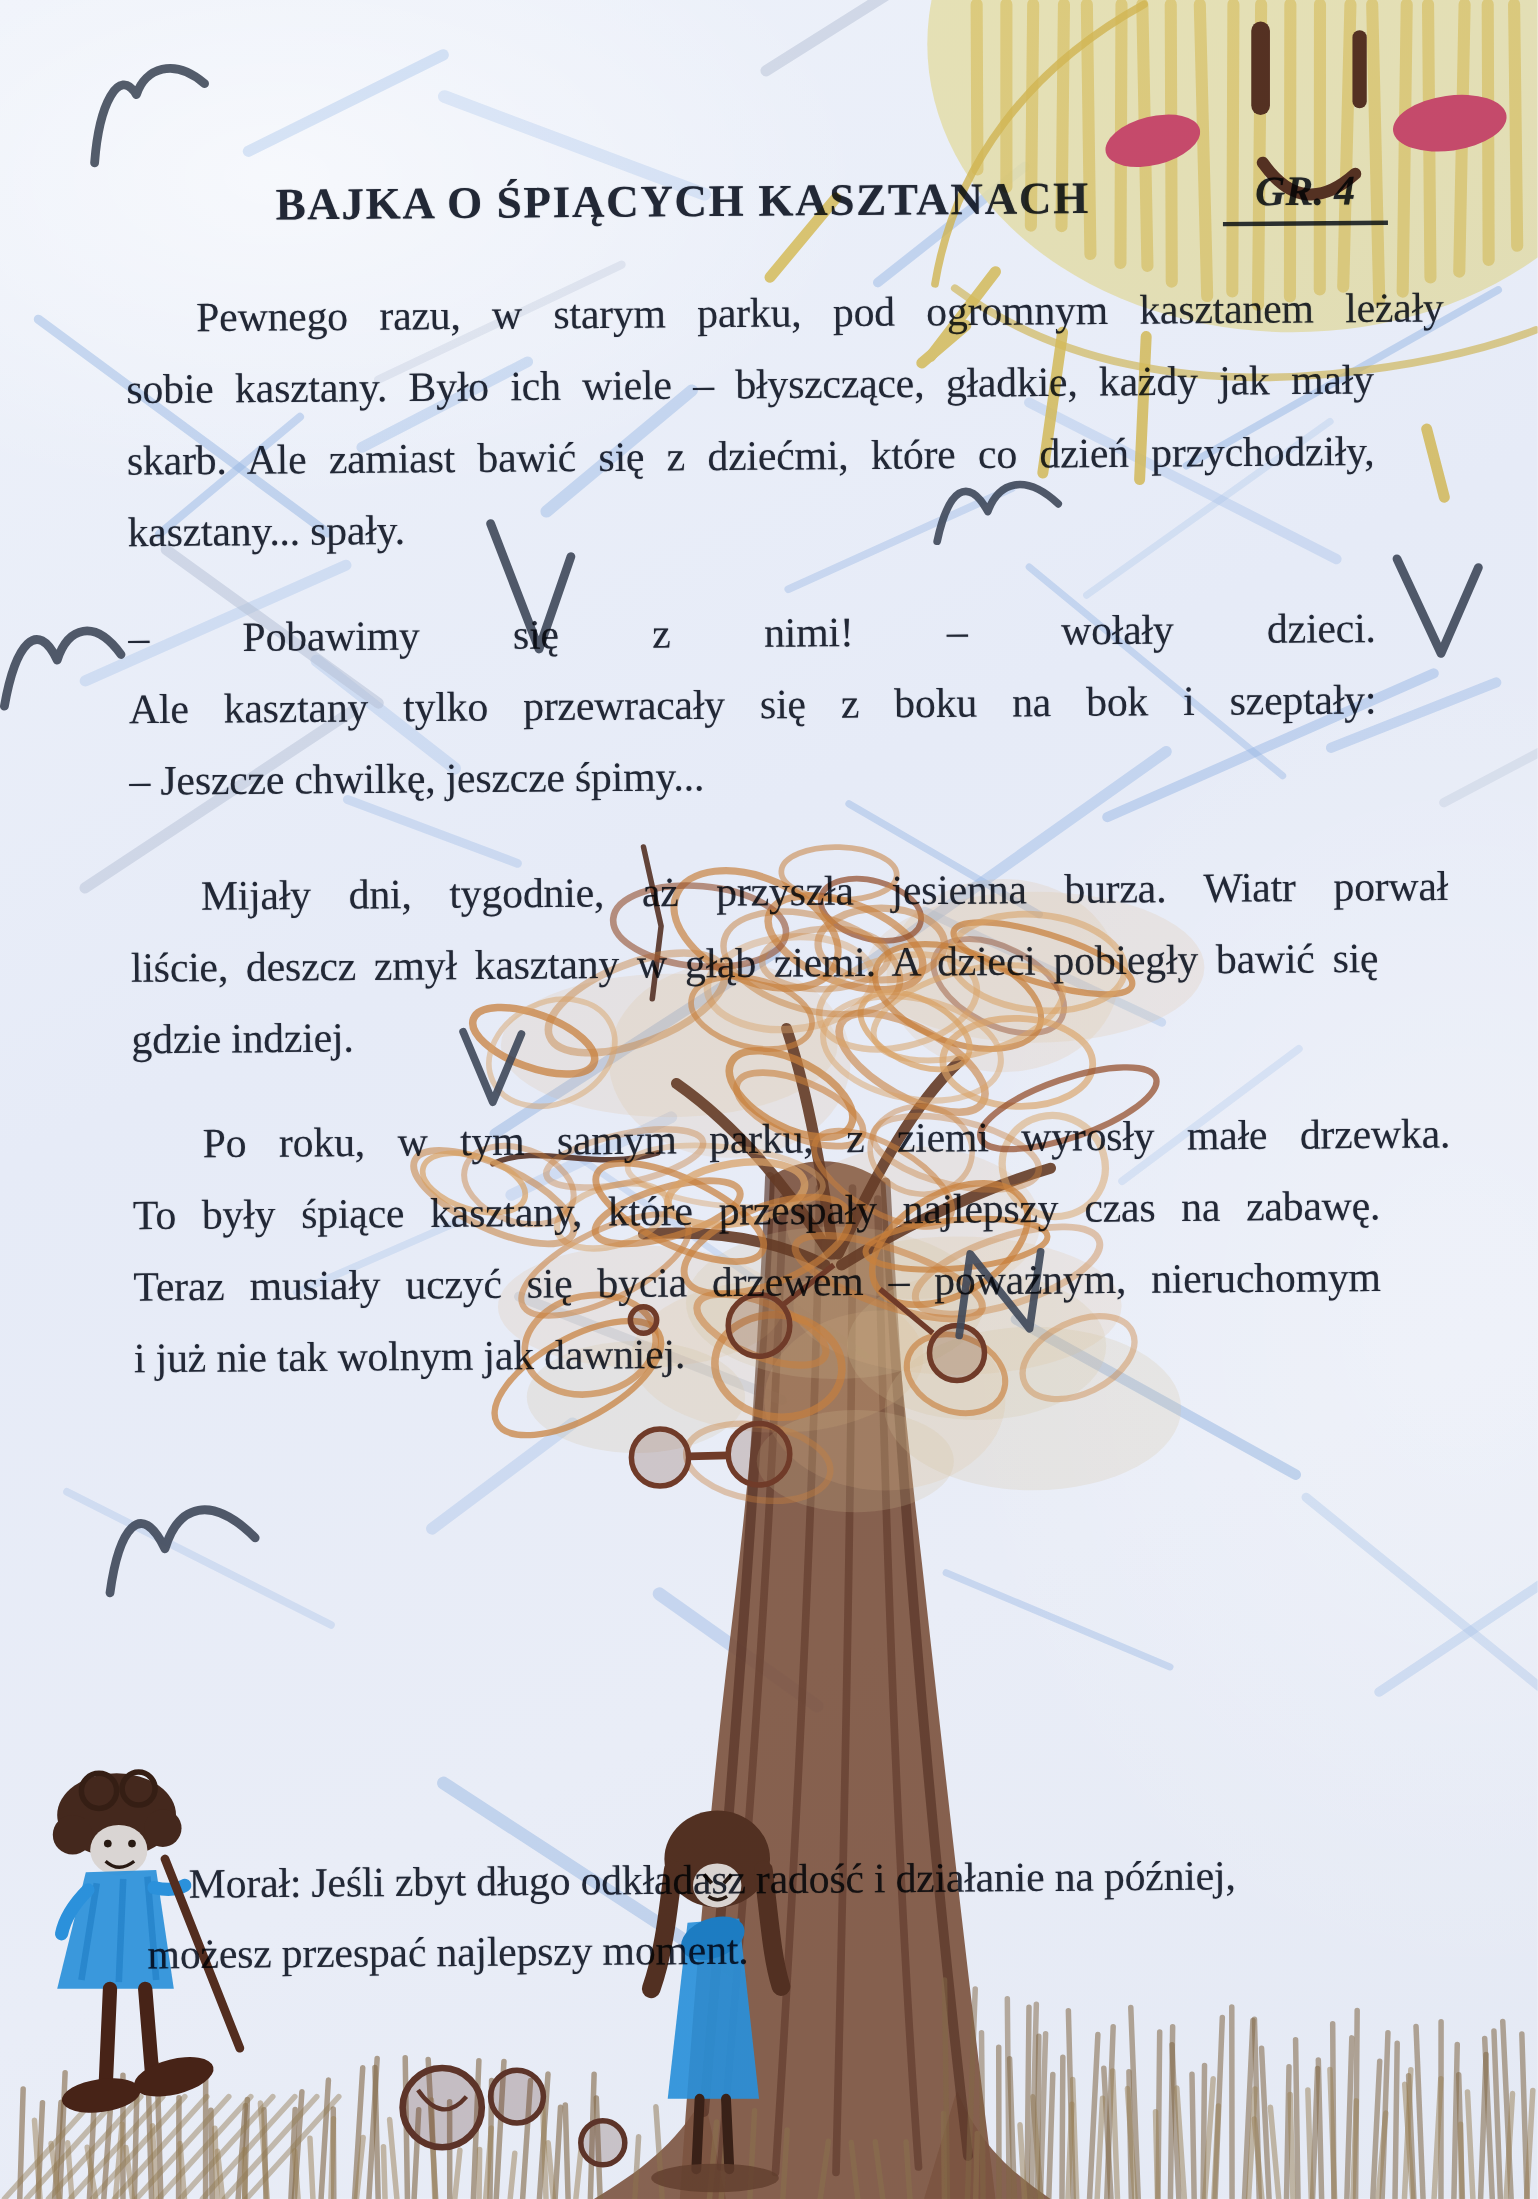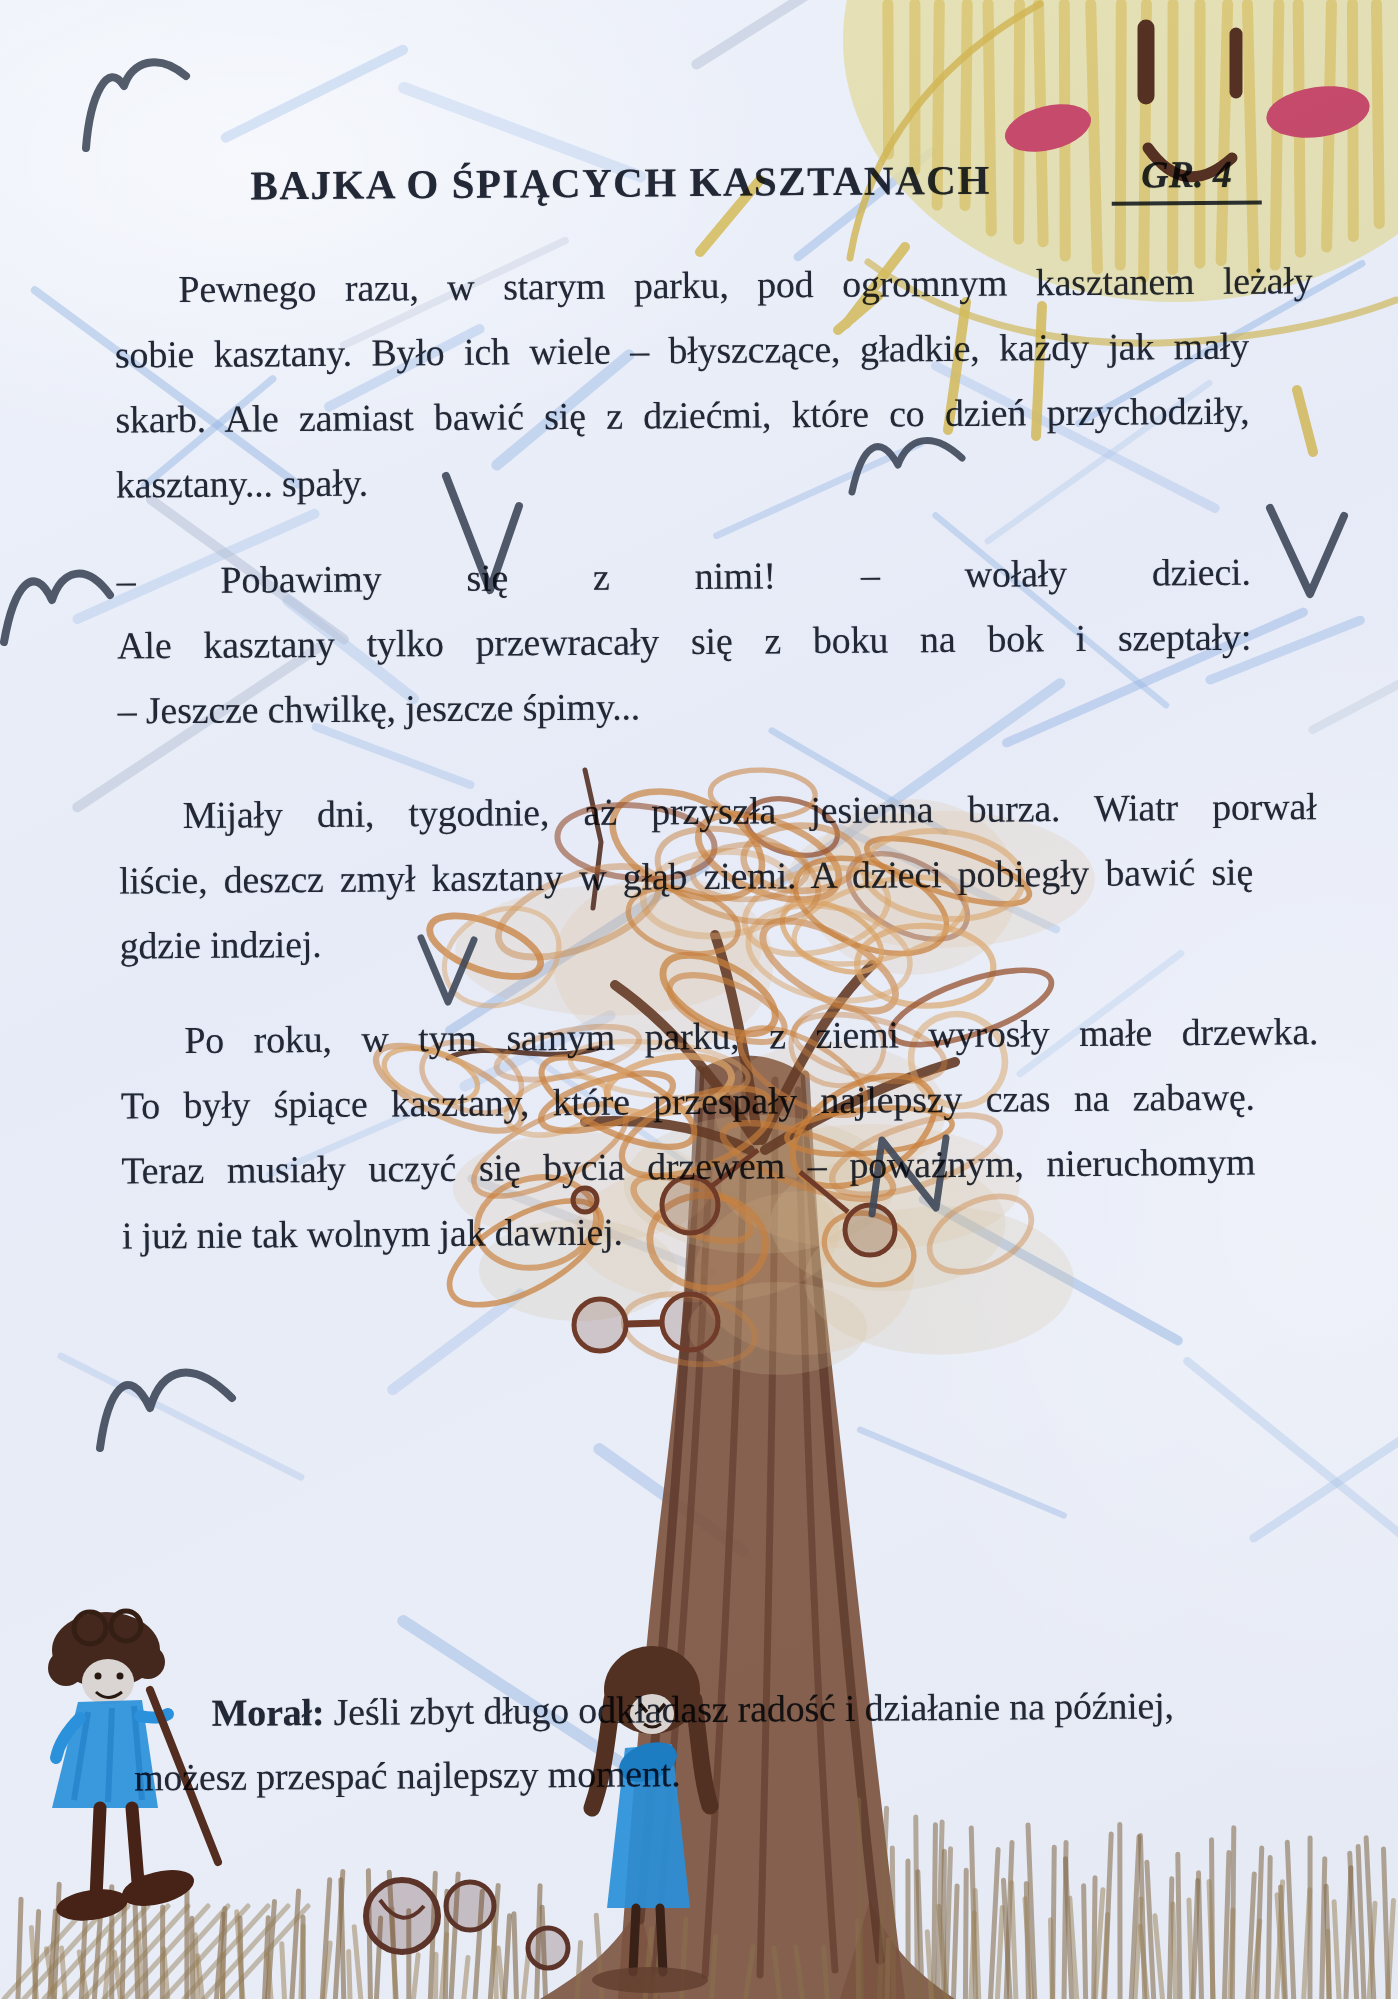--- a/index.html
+++ b/index.html
@@ -15,21 +15,21 @@
   .just{white-space:normal;text-align:justify;text-align-last:justify;}
   .indent{padding-left:64px;}
   .left{text-align:left;}
   #title{position:absolute;left:120px;top:158px;width:1014px;text-align:center;
          font-size:41px;font-weight:bold;letter-spacing:1.5px;white-space:nowrap;
          text-shadow:0 0 1px rgba(30,36,50,.5);}
   #gr4{position:absolute;left:1118px;top:156px;min-width:130px;text-align:center;
        font-size:38px;font-weight:bold;font-style:italic;padding:0 10px 5px 10px;
        border-bottom:4px solid #2c3342;text-shadow:0 0 1px rgba(30,36,50,.5);}
   .moral{font-size:38px;}
-  .moral b{font-weight:bold;margin-left:40px;}
+  .moral b{font-weight:normal;}
   #art{position:absolute;inset:0;z-index:3;mix-blend-mode:multiply;pointer-events:none;}
 </style>
 </head>
 <body>
 
 <div id="paper-sheen"></div>
 
 <div id="text-layer">
   <div id="title">BAJKA O ŚPIĄCYCH KASZTANACH</div>
   <div id="gr4">GR. 4</div>

